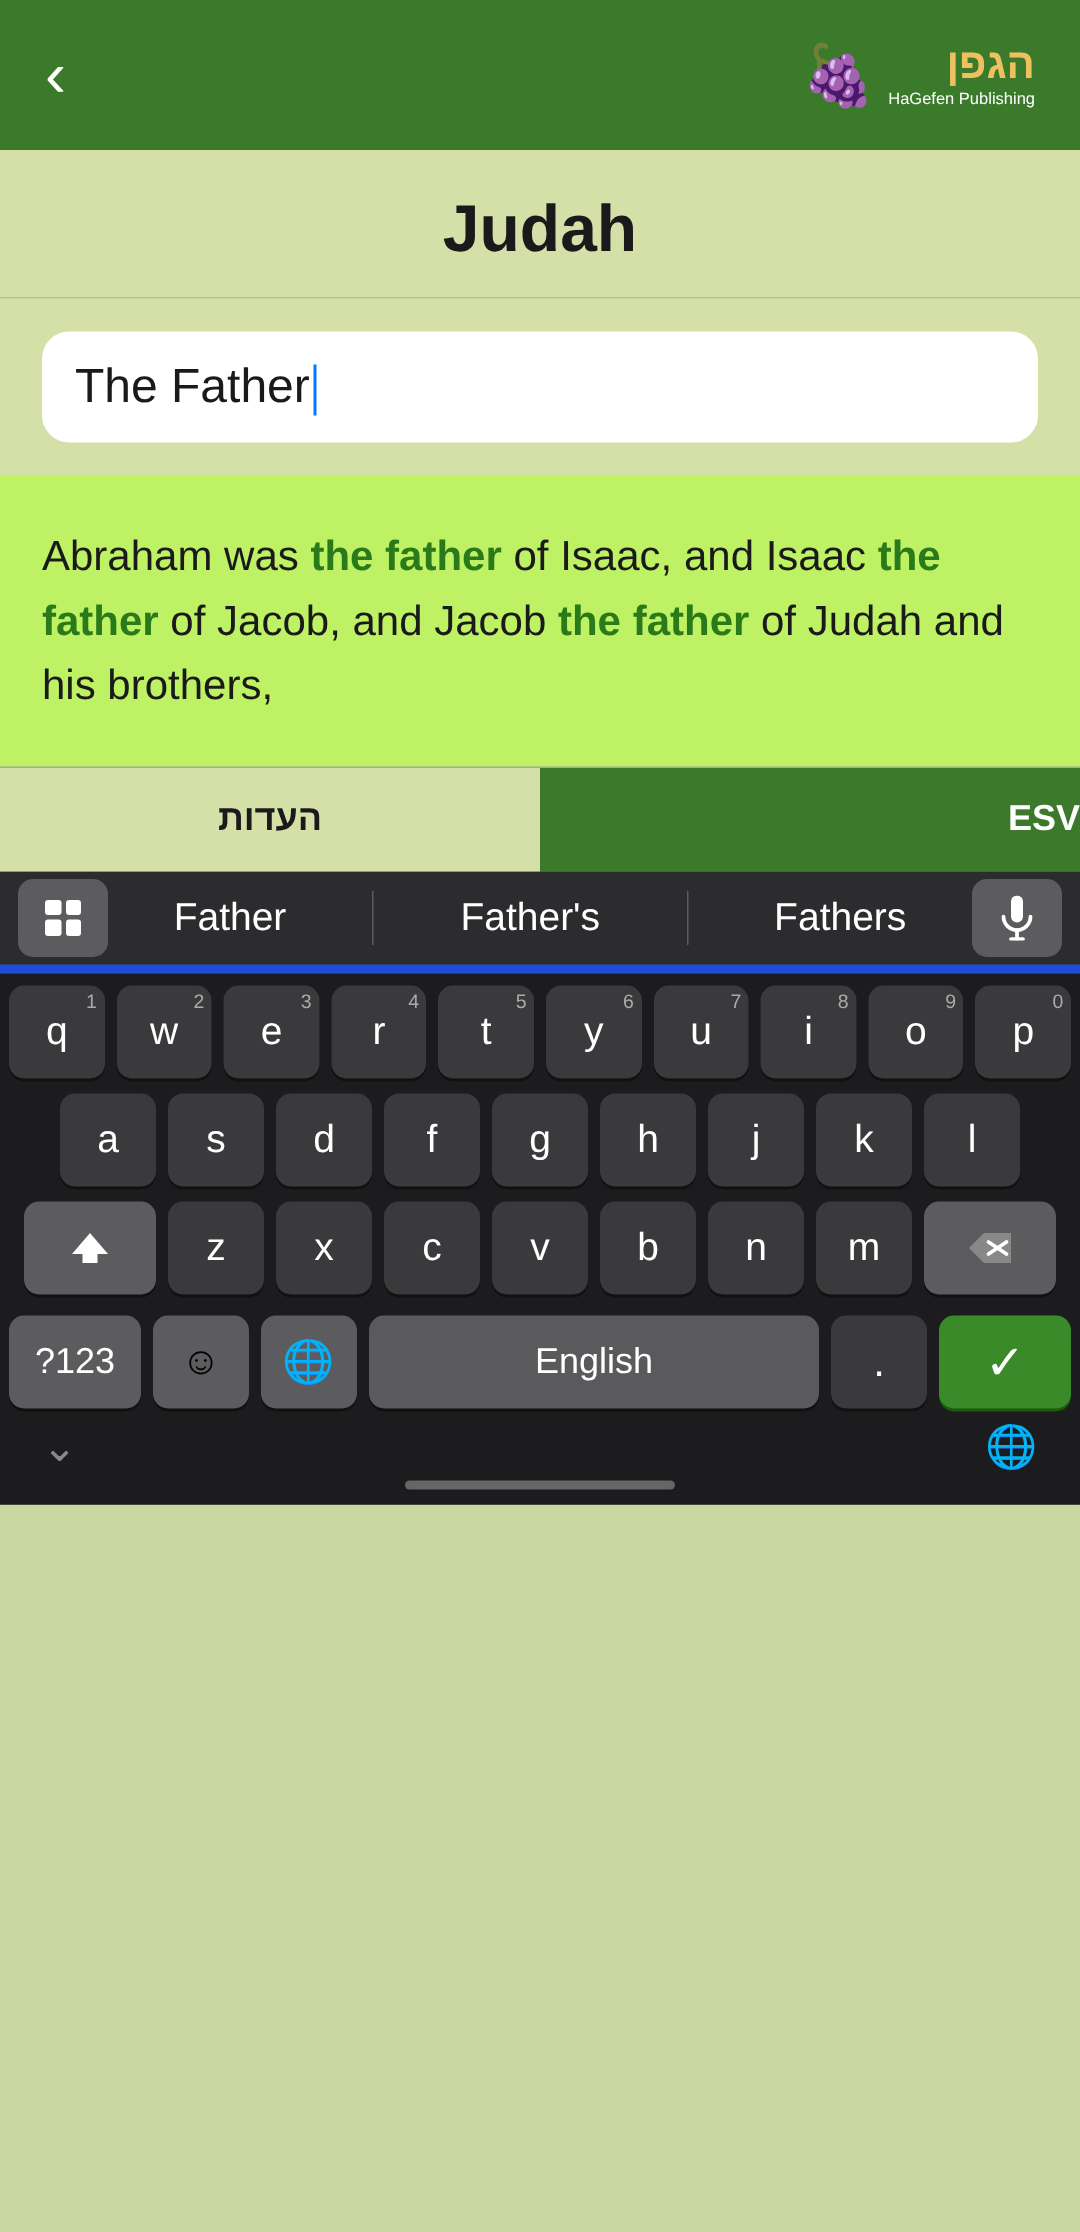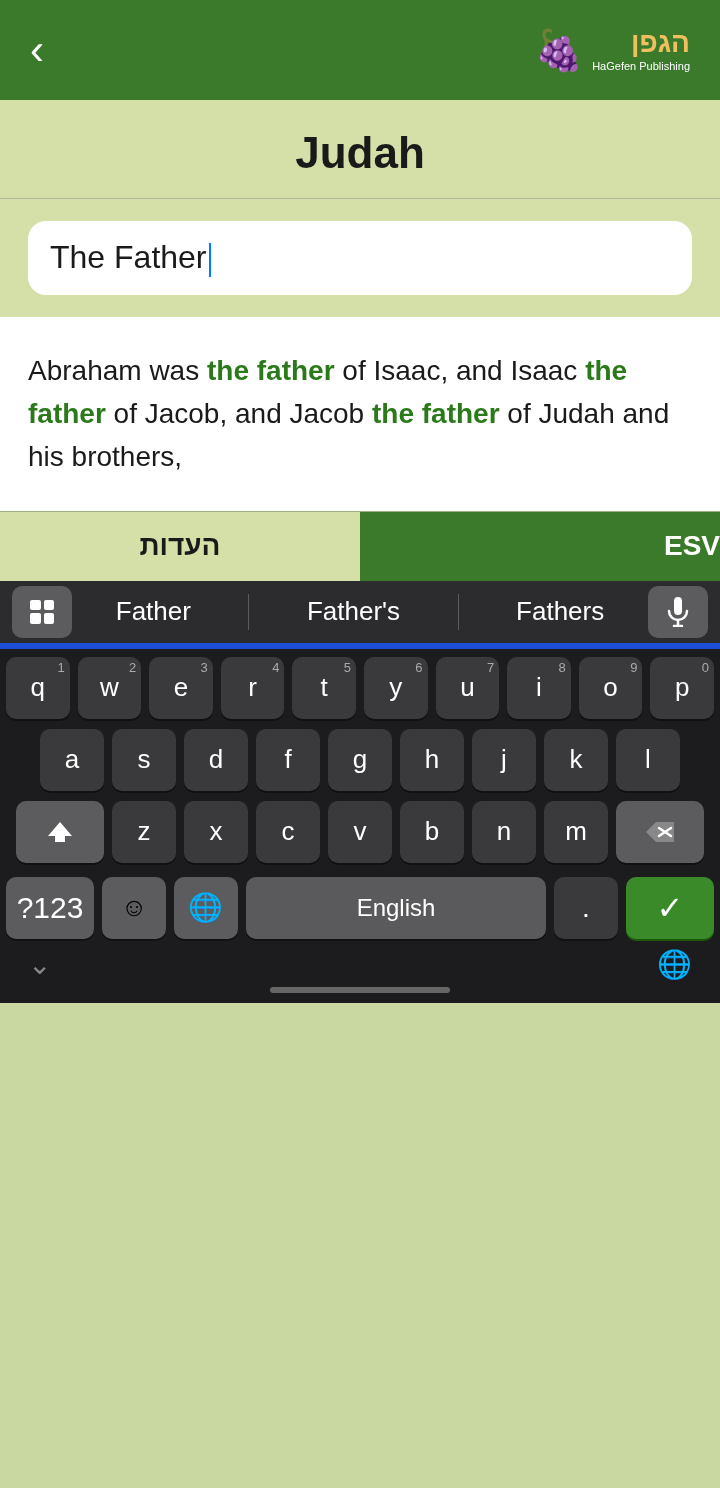--- a/index.html
+++ b/index.html
@@ -82,21 +82,21 @@
       display: inline-block;
       width: 2px;
       height: 34px;
       background: #007aff;
       margin-left: 2px;
       vertical-align: middle;
     }
 
     
     .results-section {
-      background: #ffffff;
+      background: #bef264;
       padding: 10px 0;
     }
     .result-item {
       padding: 22px 28px;
       font-size: 28px;
       line-height: 1.55;
       color: #1a1a1a;
       border-bottom: 1px solid #b8c8a0;
     }
     .result-item:last-child {
@@ -111,21 +111,21 @@
     .tab-bar {
       display: flex;
       height: 70px;
       border-top: 1px solid #a0b080;
     }
     .tab-item {
       flex: 1;
       display: flex;
       align-items: center;
       justify-content: center;
-      font-size: 28px;
+      font-size: 24px;
       font-weight: 600;
       cursor: pointer;
     }
     .tab-hebrew {
       background: #d4e0a8;
       color: #1a1a1a;
       direction: rtl;
     }
     .tab-esv {
       background: #3a7a2a;
@@ -245,21 +245,21 @@
     .bottom-row {
       display: flex;
       gap: 8px;
       align-items: center;
       padding: 0 6px 8px 6px;
     }
     .key-numbers {
       background: #5c5c5e;
       border-radius: 10px;
       color: white;
-      font-size: 30px;
+      font-size: 24px;
       width: 88px;
       height: 62px;
       display: flex;
       align-items: center;
       justify-content: center;
       flex-shrink: 0;
       box-shadow: 0 2px 0 #111;
     }
     .key-emoji {
       background: #5c5c5e;

